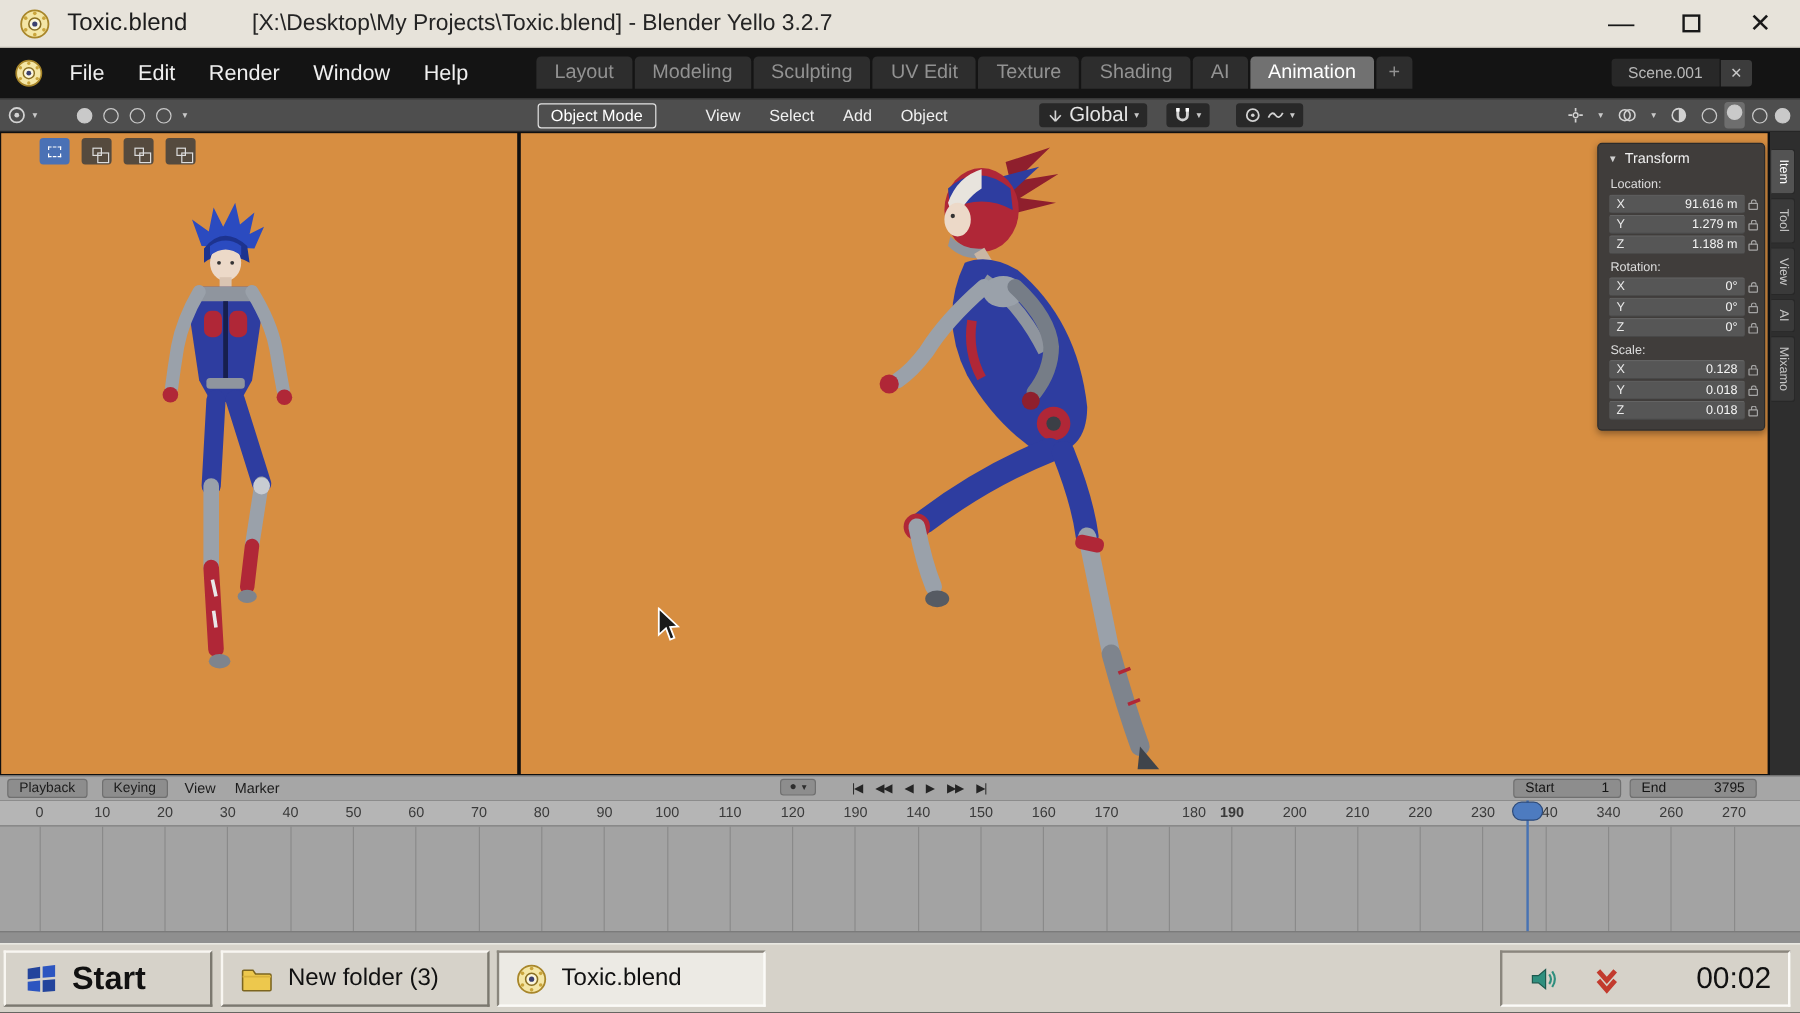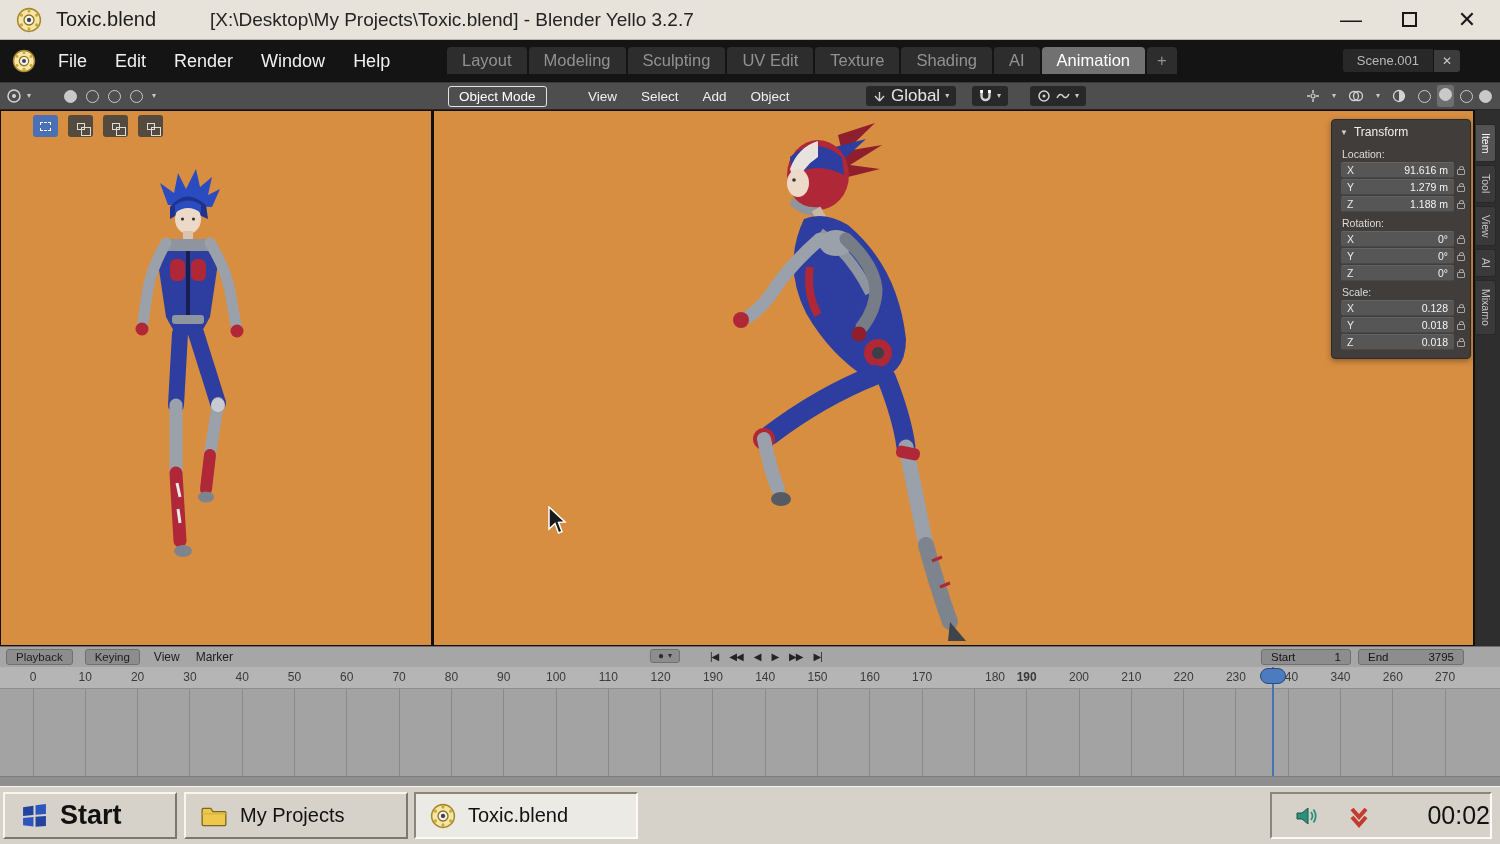--- a/index.html
+++ b/index.html
@@ -94,21 +94,21 @@
 #playhead-handle{position:absolute;top:1px;width:26px;height:16px;border-radius:8px;background:#4d7bc0;border:1.5px solid #2c4a7a}
 
 
 .taskbar{position:absolute;left:0;top:786px;width:100%;height:58px;background:var(--taskbar-bg,#d6d2c9);border-top:1px solid #f6f4ef}
 .raised{border-top:2px solid #f8f6f1;border-left:2px solid #f8f6f1;border-right:2px solid #7b786f;border-bottom:2px solid #7b786f;background:var(--taskbar-bg,#d6d2c9)}
 .start-btn{position:absolute;left:3px;top:5px;width:174px;height:47px;display:flex;align-items:center;gap:12px;padding-left:16px;font-size:27px;font-weight:bold;color:#111}
 #task-buttons{position:absolute;left:184px;top:5px;display:flex;gap:6px}
 .task-btn{width:224px;height:47px;display:flex;align-items:center;gap:12px;padding-left:14px;font-size:20px;color:#111}
 .task-btn.active{background:#eceae4;border-top:2px solid #8a867d;border-left:2px solid #8a867d;border-right:2px solid #fbfaf7;border-bottom:2px solid #fbfaf7}
 .task-label{white-space:nowrap;overflow:hidden}
-.tray{position:absolute;right:8px;top:5px;width:222px;height:47px;display:flex;align-items:center;padding:0 0 0 22px;gap:26px;border-top:2px solid #8a867d;border-left:2px solid #8a867d;border-right:2px solid #fbfaf7;border-bottom:2px solid #fbfaf7}
+.tray{position:absolute;right:8px;top:5px;width:242px;height:47px;display:flex;align-items:center;padding:0 14px 0 22px;gap:26px;border-top:2px solid #8a867d;border-left:2px solid #8a867d;border-right:2px solid #fbfaf7;border-bottom:2px solid #fbfaf7}
 .clock{margin-left:auto;font-size:25px;color:#111}
 </style>
 </head>
 <body>
 
 <div class="screen">
 
   <div class="titlebar">
     <span class="tb-logo">
       <svg viewBox="0 0 24 24" width="26" height="26">
@@ -554,21 +554,21 @@
       <span>Start</span>
     </div>
     <div id="task-buttons">
         <div class="task-btn raised">
           <span class="task-ico" style="display: flex;">
             <svg viewBox="0 0 26 22" width="28" height="24">
               <path d="M2,6 L2,19 a1,1 0 0 0 1,1 L23,20 a1,1 0 0 0 1,-1 L24,8 a1,1 0 0 0 -1,-1 L12,7 L10,4 L3,4 a1,1 0 0 0 -1,1 Z" fill="#edc84d" stroke="#7c651f" stroke-width="1.2"></path>
               <path d="M2,9 L24,9" stroke="#d9b23c" stroke-width="1.2"></path>
             </svg>
           </span>
-          <span class="task-label">My Projects</span>
+          <span class="task-label">New folder (3)</span>
         </div>
         <div class="task-btn active">
           <span class="task-ico" style="display: flex;">
             <svg viewBox="0 0 24 24" width="26" height="26">
               <circle cx="12" cy="12" r="10.5" fill="#f4e6a6" stroke="#a8862a" stroke-width="1.4"></circle>
               <circle cx="12" cy="12" r="4.6" fill="#fbf6dd" stroke="#8a6f22" stroke-width="1.2"></circle>
               <circle cx="12" cy="12" r="2" fill="#3a3f6e"></circle>
               <g fill="#caa53c">
                 <circle cx="12" cy="3.8" r="1.4"></circle>
                 <circle cx="19" cy="7.5" r="1.4"></circle>

